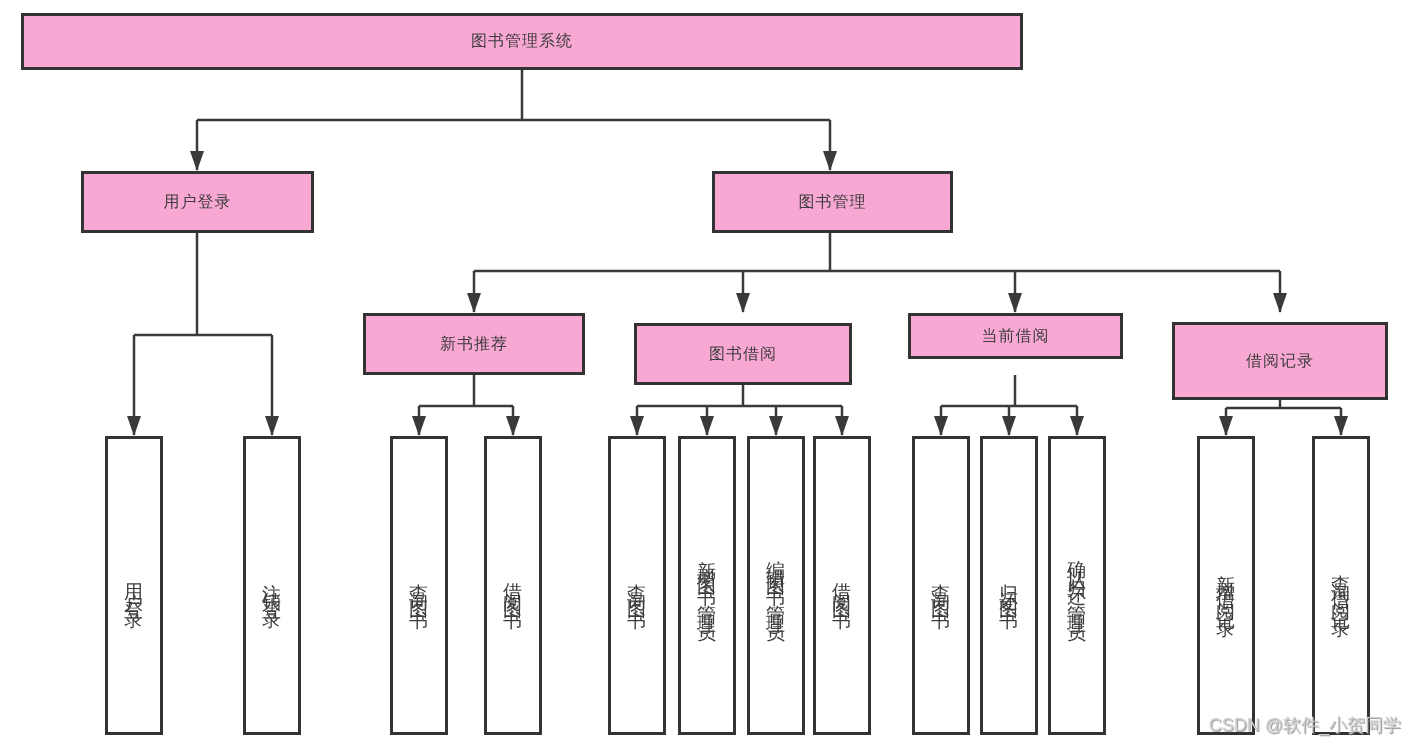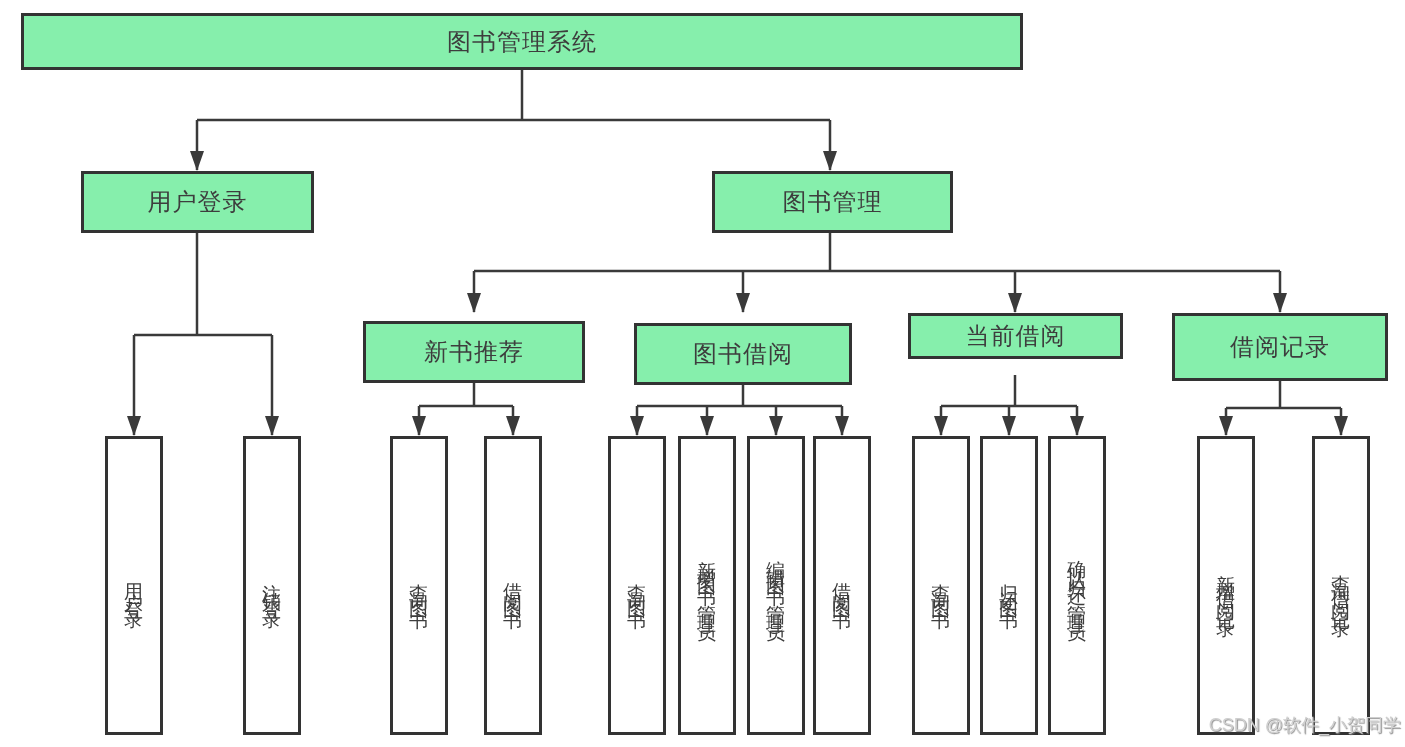--- a/index.html
+++ b/index.html
@@ -20,26 +20,26 @@
     left: 0;
     top: 0;
     width: 1405px;
     height: 747px;
     pointer-events: none;
   }
   .node {
     position: absolute;
     box-sizing: border-box;
     border: 3px solid #333333;
-    background: #86efac;
+    background: #f9a8d4;
     display: flex;
     align-items: center;
     justify-content: center;
     color: #3d3d3d;
-    font-size: 24px;
+    font-size: 16px;
     letter-spacing: 1px;
     z-index: 2;
   }
   .leaf {
     position: absolute;
     box-sizing: border-box;
     border: 3px solid #333333;
     background: #ffffff;
     top: 436px;
     width: 58px;
@@ -128,30 +128,30 @@
     <span>图书管理系统</span>
   </div>
 
   <div class="node" style="left:81px; top:171px; width:233px; height:62px;">
     <span>用户登录</span>
   </div>
   <div class="node" style="left:712px; top:171px; width:241px; height:62px;">
     <span>图书管理</span>
   </div>
 
-  <div class="node" style="left:363px; top:321px; width:222px; height:62px;text-align:center;">
+  <div class="node" style="left:363px; top:313px; width:222px; height:62px;text-align:center;">
     <span>新书推荐</span>
   </div>
   <div class="node" style="left:634px; top:323px; width:218px; height:62px;">
     <span>图书借阅</span>
   </div>
   <div class="node" style="left:908px; top:313px; width:215px; height:46px;">
     <span>当前借阅</span>
   </div>
-  <div class="node" style="left:1172px; top:313px; width:216px; height:68px;">
+  <div class="node" style="left:1172px; top:322px; width:216px; height:78px;">
     <span>借阅记录</span>
   </div>
 
   <div class="leaf" style="left:105px;">
     <span>用户登录</span>
   </div>
   <div class="leaf" style="left:243px;">
     <span>注销登录</span>
   </div>
 

